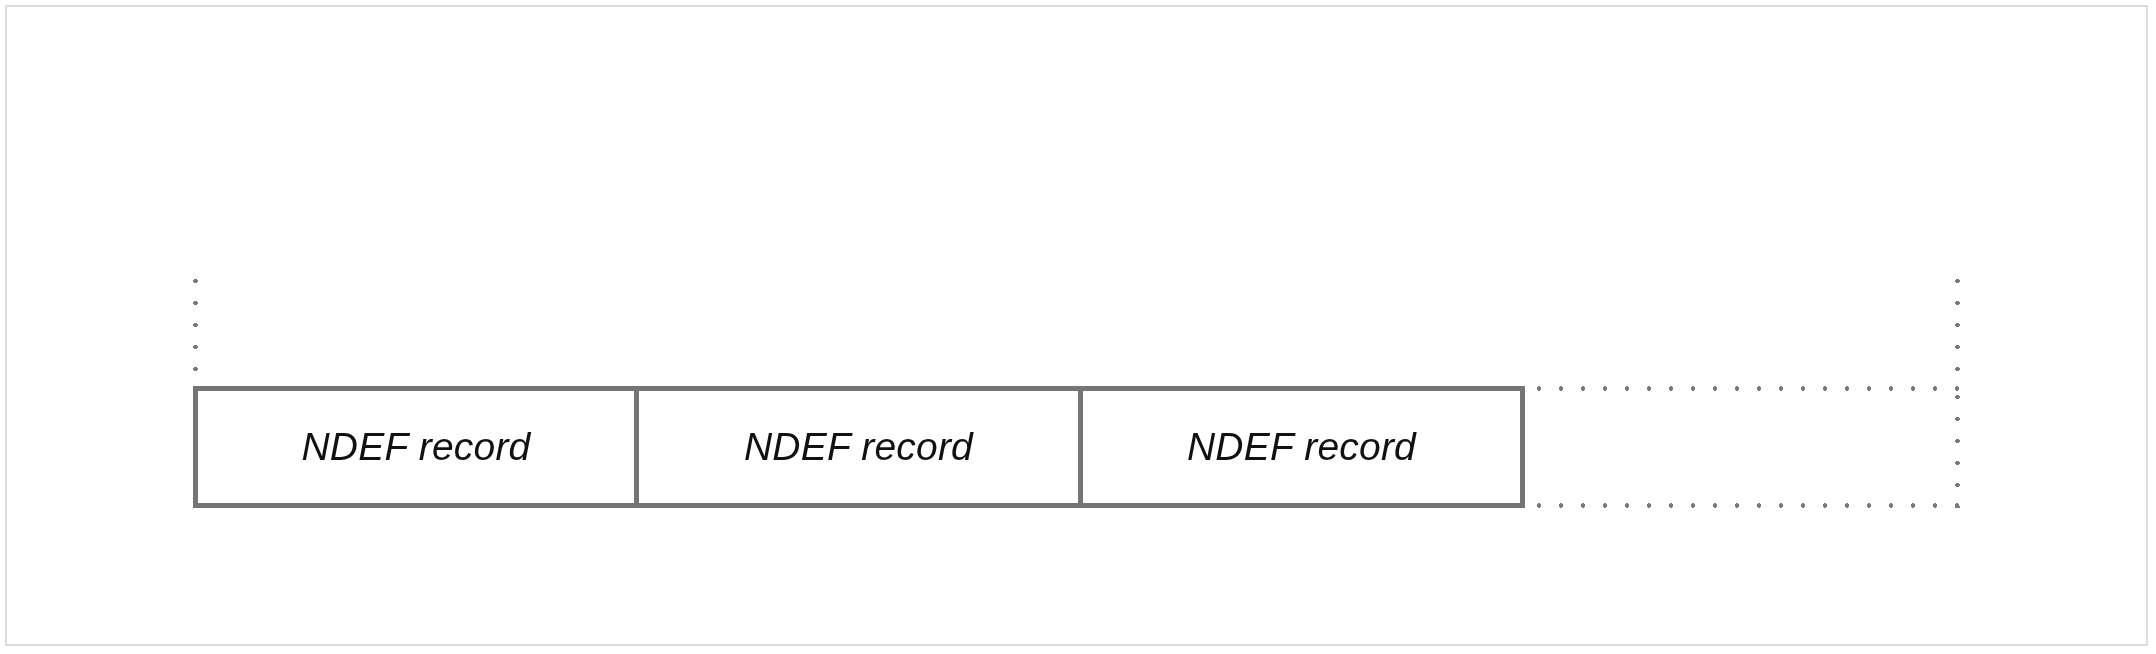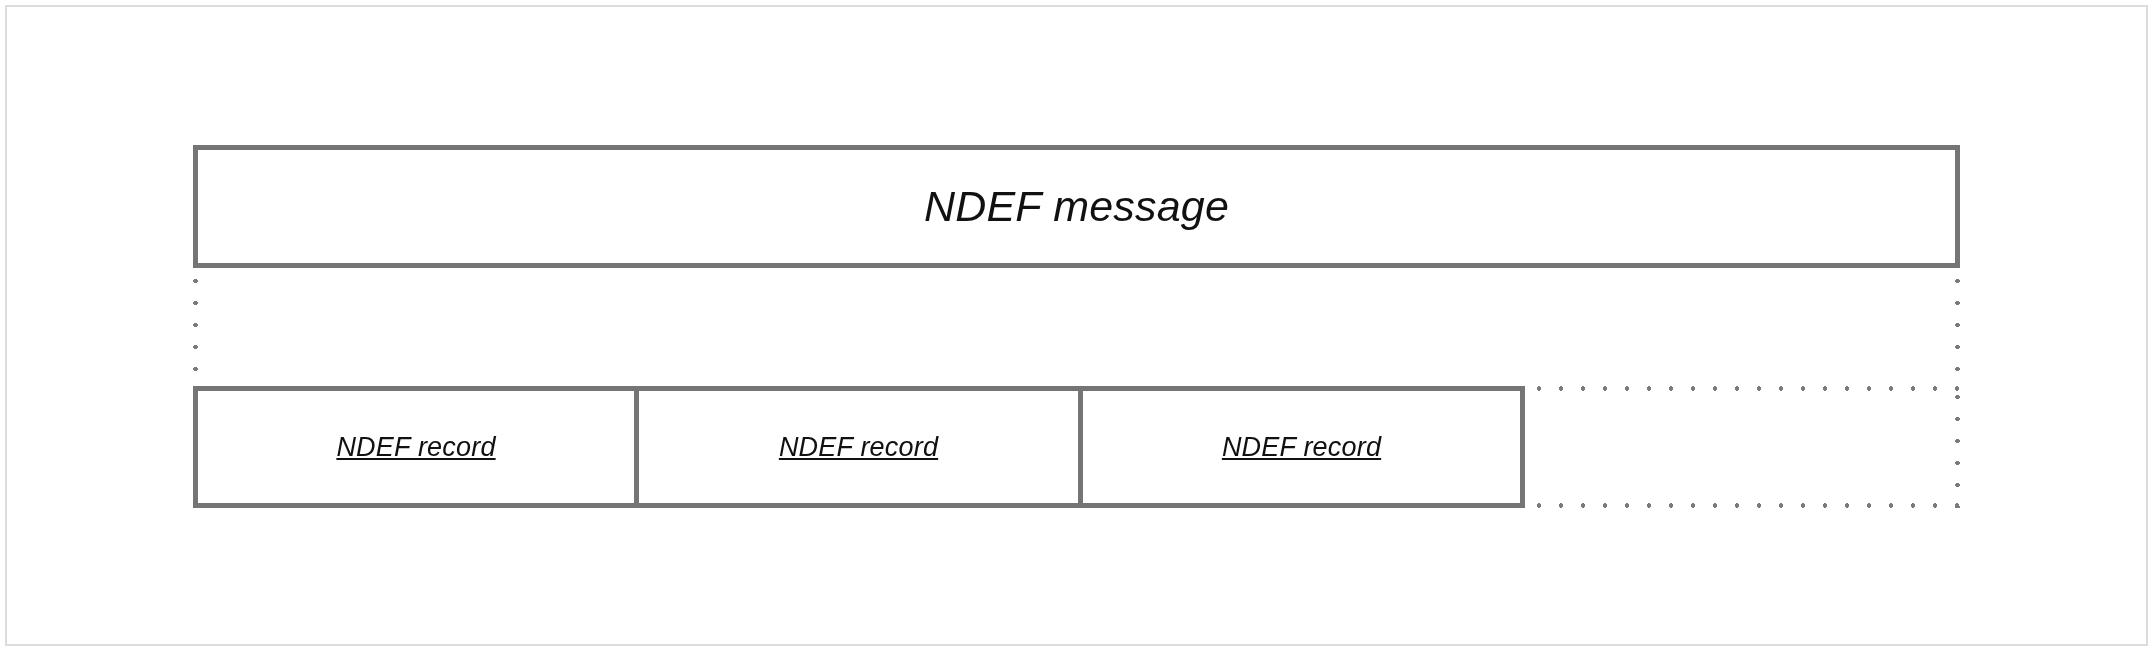--- a/index.html
+++ b/index.html
@@ -67,22 +67,21 @@
   }
   #message-box .box-label {
     font-size: 43px;
   }
 
   .record-box {
     top: 386px;
     height: 122px;
   }
   .record-box .box-label {
-    font-size: 27px;
-    text-decoration: underline;
+    font-size: 39px;
   }
 
   #record-box-1 { left: 193px;  width: 446px; }
   #record-box-2 { left: 634px;  width: 449px; }
   #record-box-3 { left: 1078px; width: 447px; }
 
   
   .dotted-region {
     position: absolute;
     left: 1520px;
@@ -132,23 +131,20 @@
   #connector-right { left: 1955px; }
 </style>
 </head>
 <body>
 
 <div class="page">
   <div class="figure-frame"></div>
 
   <div class="diagram">
 
-    <div class="box" id="message-box">
-      <span class="box-label">NDEF message</span>
-    </div>
 
     <div class="connector" id="connector-left"></div>
     <div class="connector" id="connector-right"></div>
 
     <div class="box record-box" id="record-box-1">
       <span class="box-label">NDEF record</span>
     </div>
 
     <div class="box record-box" id="record-box-2">
       <span class="box-label">NDEF record</span>

